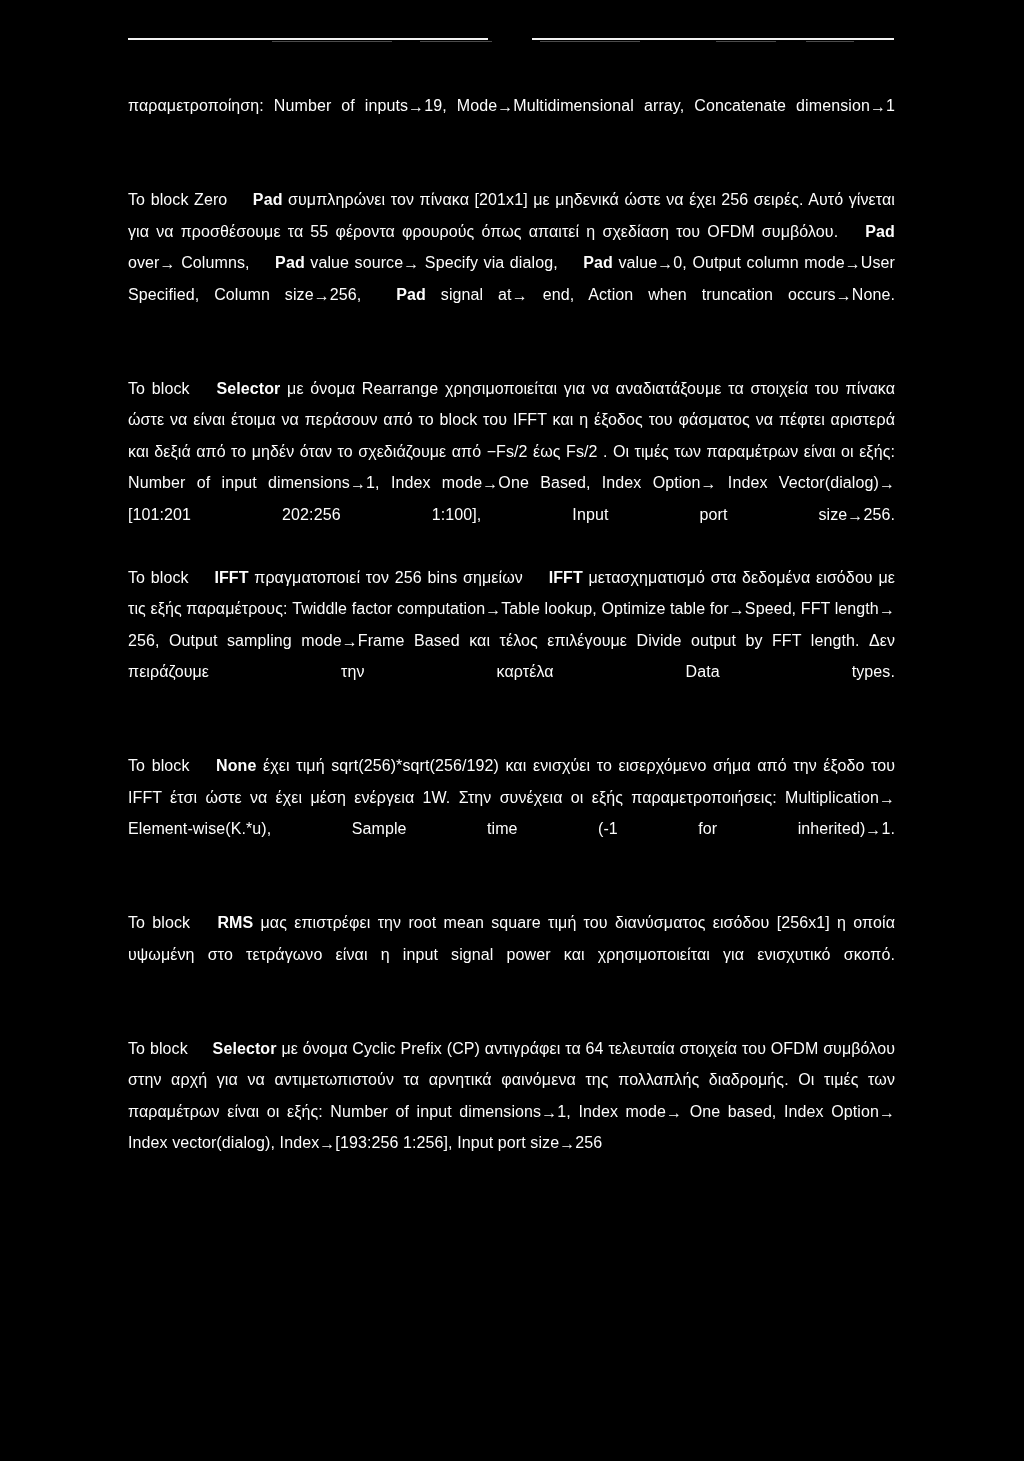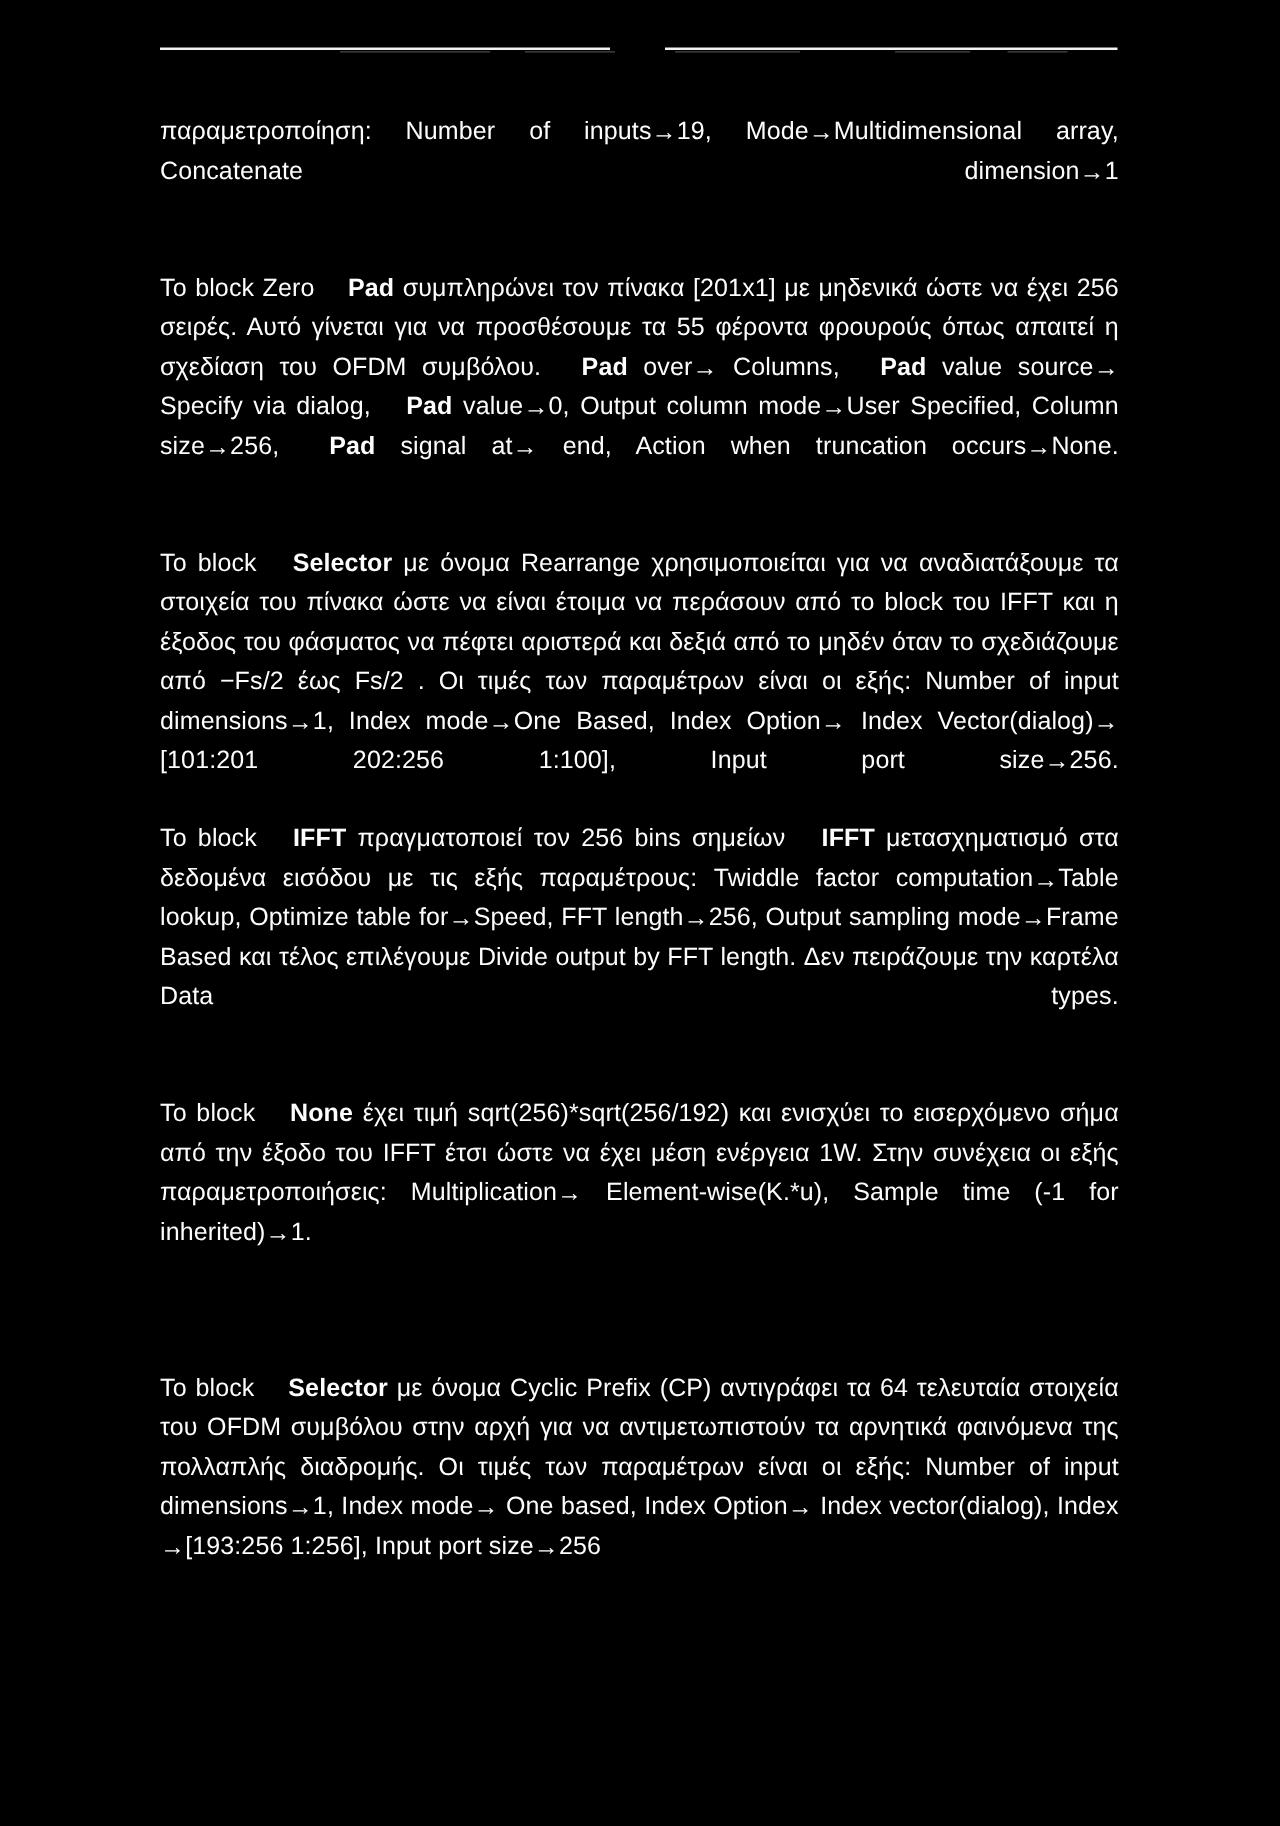--- a/index.html
+++ b/index.html
@@ -61,21 +61,21 @@
   
   .content {
     position: absolute;
     left: 128px;
     top: 90px;
     width: 767px;
   }
 
   p.para {
     margin: 0 0 0 0;
-    font-size: 20px;
+    font-size: 16px;
     line-height: 31.5px;
     text-align: justify;
     text-justify: inter-word;
     letter-spacing: 0.1px;
     color: #fdfdfd;
     font-weight: 400;
   }
   p.para::after {
     content: "";
     display: inline-block;
@@ -126,19 +126,20 @@
     <p class="para">Το block <b>Selector</b> με όνομα Rearrange χρησιμοποιείται για να αναδιατάξουμε τα στοιχεία του πίνακα ώστε να είναι έτοιμα να περάσουν από το block του IFFT και η έξοδος του φάσματος να πέφτει αριστερά και δεξιά από το μηδέν όταν το σχεδιάζουμε από −Fs/2 έως Fs/2 . Οι τιμές των παραμέτρων είναι οι εξής: Number of input dimensions<span class="arrow">→</span>1, Index mode<span class="arrow">→</span>One Based, Index Option<span class="arrow">→</span> Index Vector(dialog)<span class="arrow">→</span> [101:201 202:256 1:100], Input port size<span class="arrow">→</span>256.</p>
 
     <p class="para">Το block <b>IFFT</b> πραγματοποιεί τον 256 bins σημείων <b>IFFT</b> μετασχηματισμό στα δεδομένα εισόδου με τις εξής παραμέτρους: Twiddle factor computation<span class="arrow">→</span>Table lookup, Optimize table for<span class="arrow">→</span>Speed, FFT length<span class="arrow">→</span>256, Output sampling mode<span class="arrow">→</span>Frame Based και τέλος επιλέγουμε Divide output by FFT length. Δεν πειράζουμε την καρτέλα Data types.</p>
 
     <div class="gap-lg"></div>
 
     <p class="para">Το block <b>None</b> έχει τιμή sqrt(256)*sqrt(256/192) και ενισχύει το εισερχόμενο σήμα από την έξοδο του IFFT έτσι ώστε να έχει μέση ενέργεια 1W. Στην συνέχεια οι εξής παραμετροποιήσεις: Multiplication<span class="arrow">→</span> Element-wise(K.*u), Sample time (-1 for inherited)<span class="arrow">→</span>1.</p>
 
     <div class="gap-lg"></div>
 
+    <p class="para">Το block <b>RMS</b> μας επιστρέφει την root mean square τιμή του διανύσματος εισόδου [256x1] η οποία υψωμένη στο τετράγωνο είναι η input signal power και χρησιμοποιείται για ενισχυτικό σκοπό.</p>
 
     <div class="gap-lg"></div>
 
     <p class="para no-justify-tail">Το block <b>Selector</b> με όνομα Cyclic Prefix (CP) αντιγράφει τα 64 τελευταία στοιχεία του OFDM συμβόλου στην αρχή για να αντιμετωπιστούν τα αρνητικά φαινόμενα της πολλαπλής διαδρομής. Οι τιμές των παραμέτρων είναι οι εξής: Number of input dimensions<span class="arrow">→</span>1, Index mode<span class="arrow">→</span> One based, Index Option<span class="arrow">→</span> Index vector(dialog), Index<span class="arrow">→</span>[193:256 1:256], Input port size<span class="arrow">→</span>256</p>
 
   </div>
 </div>
 
 </body></html>

